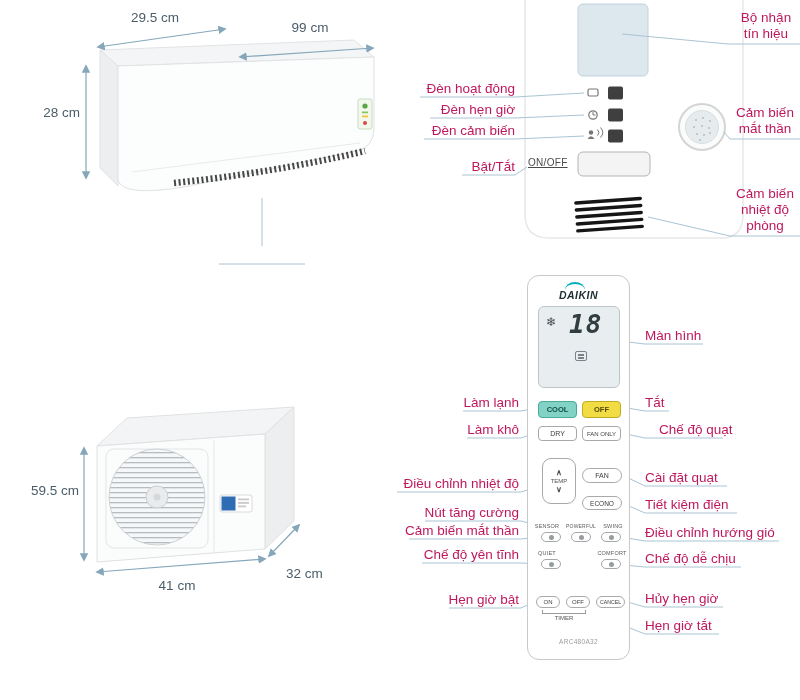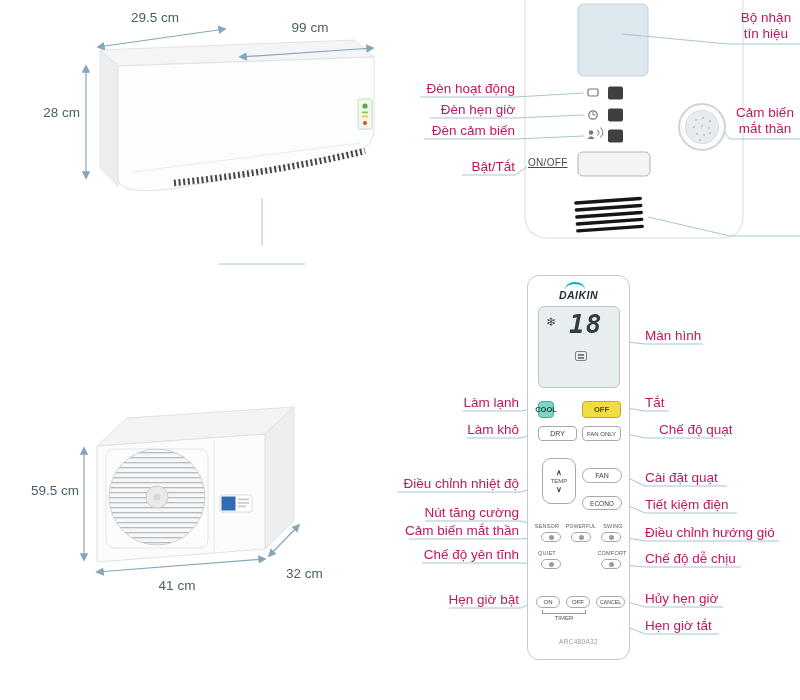--- a/index.html
+++ b/index.html
@@ -176,20 +176,21 @@
   <div class="dim" style="right:743px;top:483px">59.5 cm</div>
   <div class="dim" style="left:110px;top:578px;width:90px">41 cm</div>
   <div class="dim" style="left:264px;top:566px">32 cm</div>
 
   <div class="callout left" style="right:307px;top:81px">Đèn hoạt động</div>
   <div class="callout left" style="right:307px;top:102px">Đèn hẹn giờ</div>
   <div class="callout left" style="right:307px;top:123px">Đèn cảm biến</div>
   <div class="callout left" style="right:307px;top:159px">Bật/Tắt</div>
   <div class="callout wrap" style="left:712px;top:10px;width:64px">Bộ nhận tín hiệu</div>
   <div class="callout wrap" style="left:710px;top:105px;width:66px">Cảm biến mắt thần</div>
+  <div class="callout wrap" style="left:710px;top:186px;width:66px">Cảm biến nhiệt độ phòng</div>
   <div class="panel-print" style="left:506px;top:157px">ON/OFF</div>
 
   <div class="callout left" style="right:303px;top:395px">Làm lạnh</div>
   <div class="callout left" style="right:303px;top:422px">Làm khô</div>
   <div class="callout left" style="right:303px;top:476px">Điều chỉnh nhiệt độ</div>
   <div class="callout left" style="right:303px;top:505px">Nút tăng cường</div>
   <div class="callout left" style="right:303px;top:523px">Cảm biến mắt thần</div>
   <div class="callout left" style="right:303px;top:547px">Chế độ yên tĩnh</div>
   <div class="callout left" style="right:303px;top:592px">Hẹn giờ bật</div>
 
@@ -206,21 +207,21 @@
   <div id="remote">
     <div class="r-swoosh"></div>
     <div class="r-brand">DAIKIN</div>
 
     <div class="r-lcd">
       <span class="lcd-snow">❄</span>
       <span class="lcd-temp">18</span>
       <span class="lcd-fan"></span>
     </div>
 
-    <div class="rbtn" style="left:10px;top:125px;width:16px;height:17px;background:#82d2c6;border-color:#49ab9c;color:#0e4f46;font-weight:bold;font-size:7.5px">COOL</div>
+    <div class="rbtn" style="left:10px;top:125px;width:39px;height:17px;background:#82d2c6;border-color:#49ab9c;color:#0e4f46;font-weight:bold;font-size:7.5px">COOL</div>
     <div class="rbtn" style="left:54px;top:125px;width:39px;height:17px;background:#f1dc43;border-color:#c0ab22;color:#564a06;font-weight:bold;font-size:7.5px">OFF</div>
     <div class="rbtn" style="left:10px;top:150px;width:39px;height:15px">DRY</div>
     <div class="rbtn" style="left:54px;top:150px;width:39px;height:15px;font-size:6px">FAN ONLY</div>
 
     <div class="rbtn b-temp" style="left:14px;top:182px;width:34px;height:46px">
       <span class="tarrow">∧</span>
       <span class="tlabel">TEMP</span>
       <span class="tarrow">∨</span>
     </div>
     <div class="rbtn" style="left:54px;top:192px;width:40px;height:15px;border-radius:8px">FAN</div>

